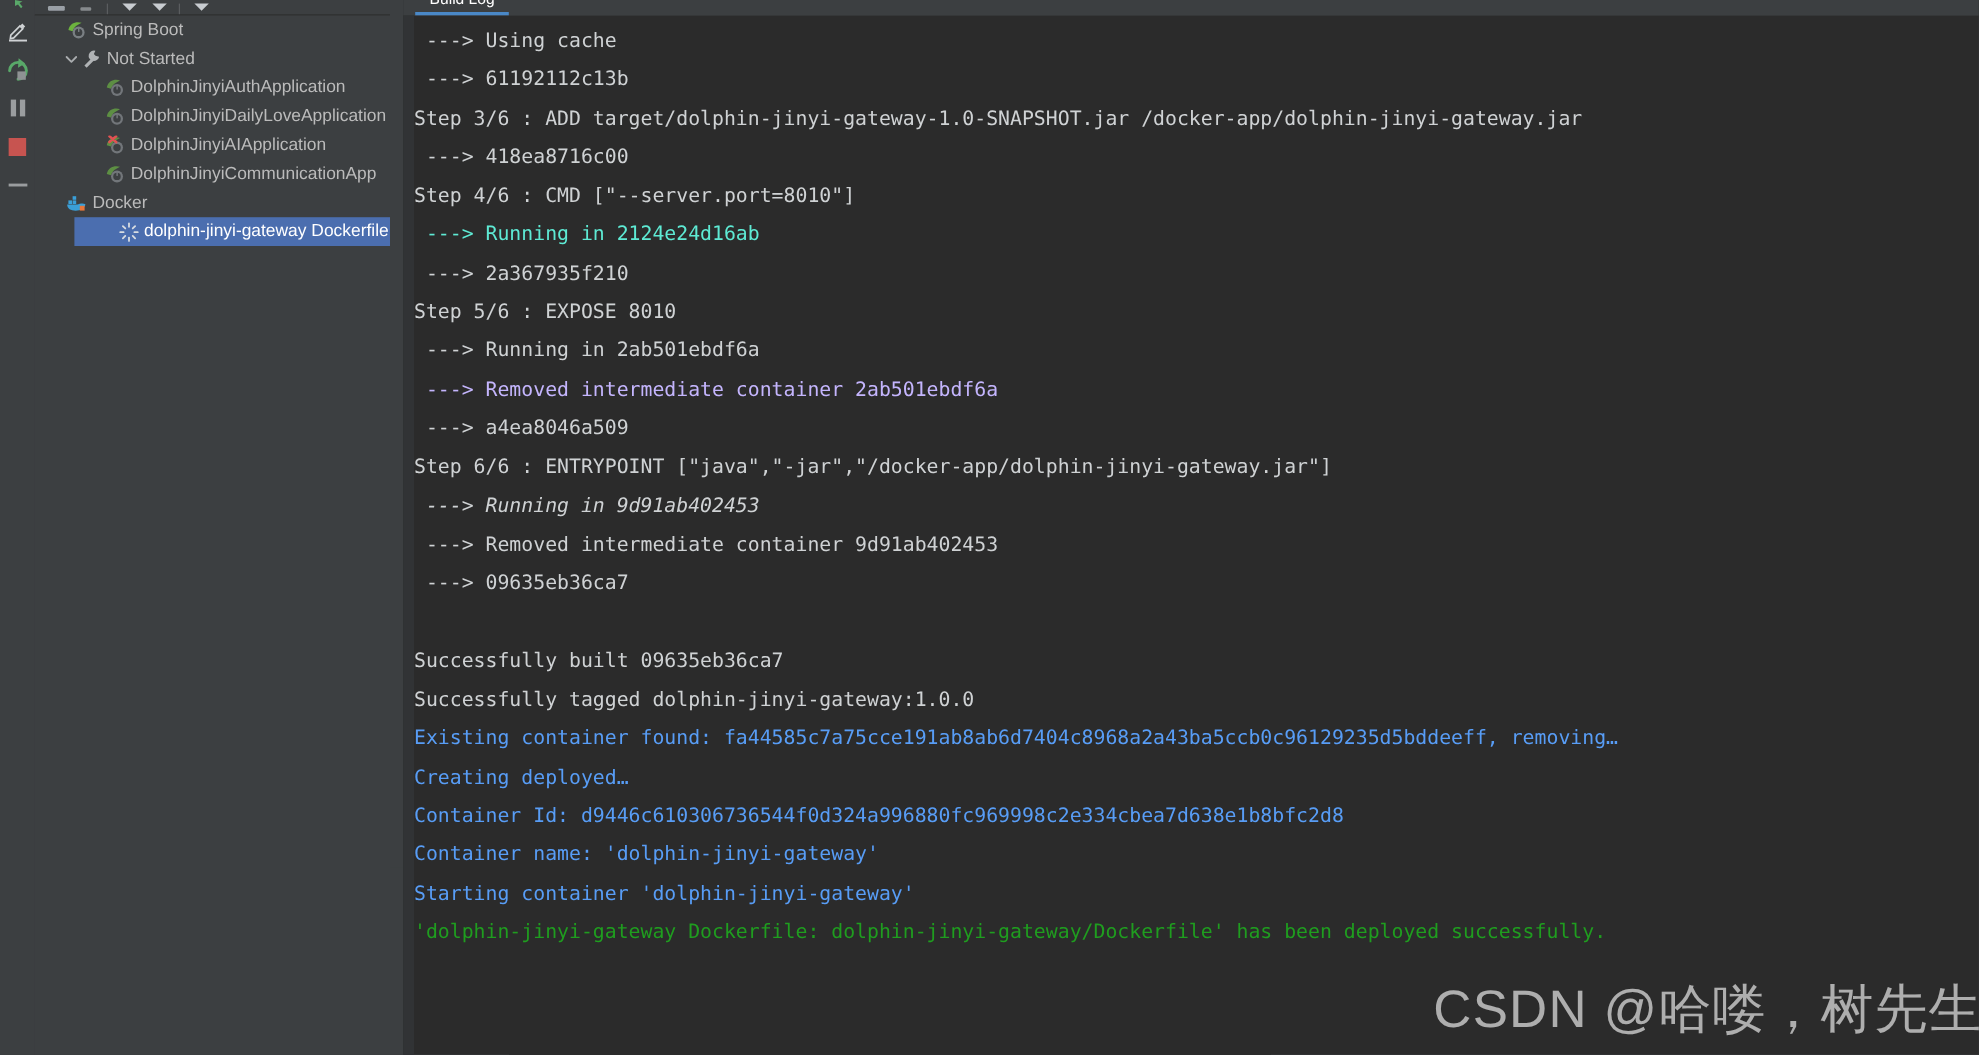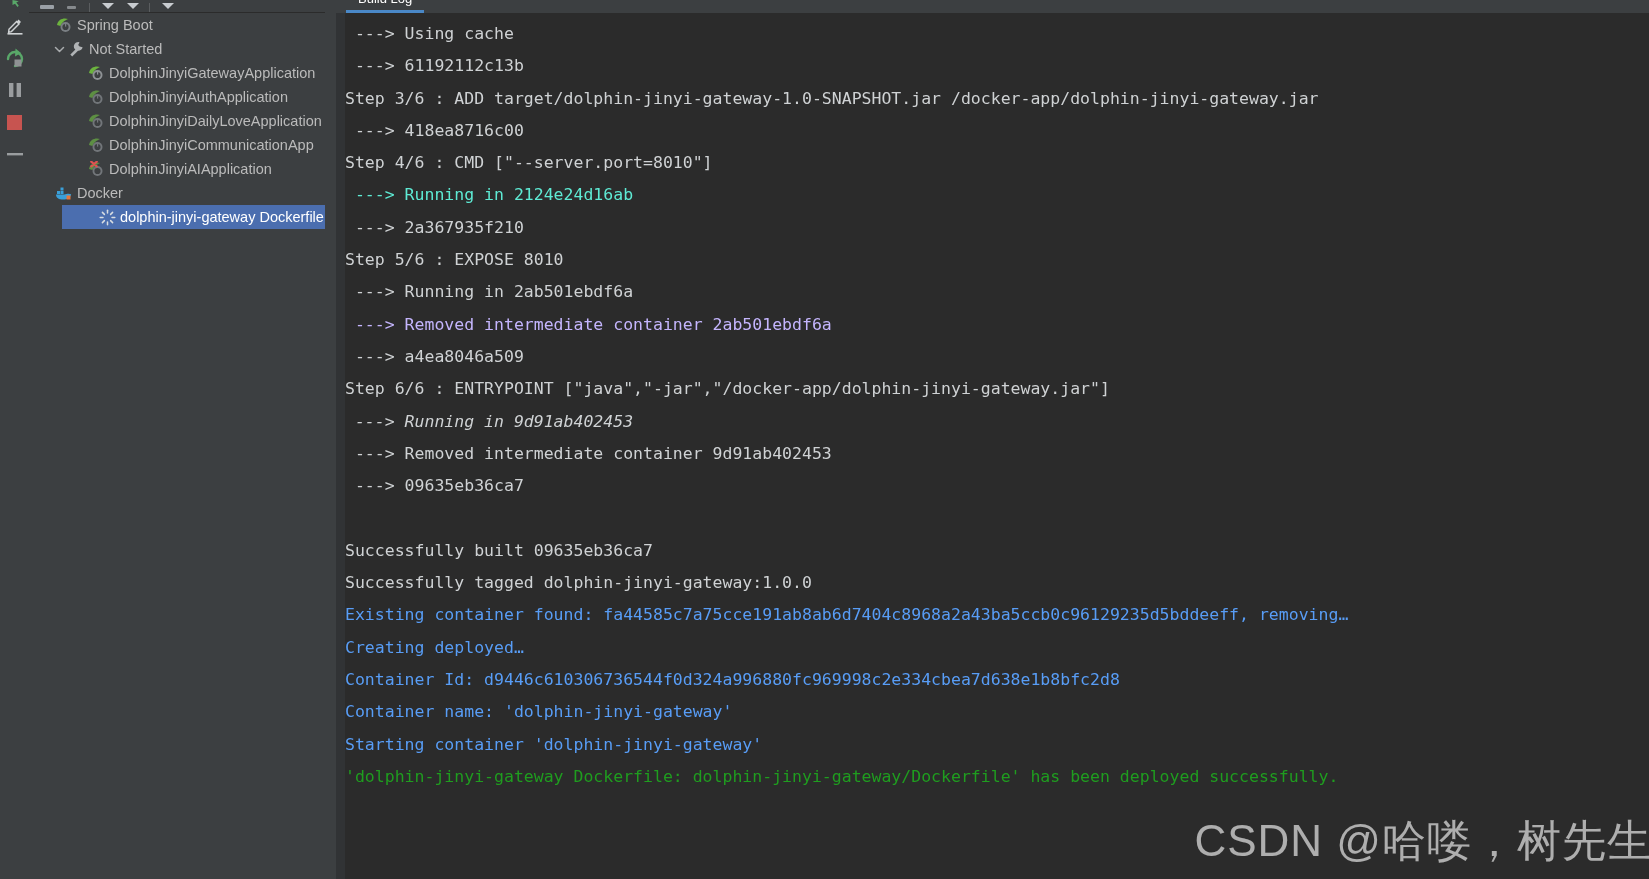--- a/index.html
+++ b/index.html
@@ -307,31 +307,20 @@
       </div>
       <div class="tree-icon">
         <svg width="17" height="17" viewBox="0 0 17 17" aria-hidden="true">
           <path d="M11.5 1.2 A4.4 4.4 0 1 0 14.6 6.2 L14.6 6.2 L11.6 5.4 L10.2 4 L11.5 1.2 Z" fill="#b0b3b5"></path>
           <rect x="2" y="10.2" width="8.6" height="2.6" transform="rotate(-45 6.3 11.5)" fill="#b0b3b5"></rect>
         </svg>
       </div>
       <div class="tree-label">Not Started</div>
     </div>
 
-    <div class="tree-row" style="padding-left:58px;">
-      <div class="tree-icon">
-        <svg width="17" height="17" viewBox="0 0 17 17" aria-hidden="true">
-          <path d="M1 8 C2 2 8 0.5 12 2 C9 3.5 6 5 4.5 9 Z" fill="#6cb33e"></path>
-          <circle cx="9.5" cy="10" r="5" fill="#8e9295"></circle>
-          <circle cx="9.5" cy="10" r="3.1" fill="#3c3f41"></circle>
-          <rect x="9" y="5.6" width="1.2" height="4" fill="#8e9295"></rect>
-        </svg>
-      </div>
-      <div class="tree-label">DolphinJinyiGatewayApplication</div>
-    </div>
 
     <div class="tree-row" style="padding-left:58px;">
       <div class="tree-icon">
         <svg width="17" height="17" viewBox="0 0 17 17" aria-hidden="true">
           <path d="M1 8 C2 2 8 0.5 12 2 C9 3.5 6 5 4.5 9 Z" fill="#5d8f43"></path>
           <circle cx="9.5" cy="10" r="5" fill="#72767a"></circle>
           <circle cx="9.5" cy="10" r="3.1" fill="#3c3f41"></circle>
           <rect x="9" y="5.6" width="1.2" height="4" fill="#72767a"></rect>
         </svg>
       </div>
@@ -349,36 +338,36 @@
       </div>
       <div class="tree-label">DolphinJinyiDailyLoveApplication</div>
     </div>
 
     <div class="tree-row" style="padding-left:58px;">
       <div class="tree-icon">
         <svg width="17" height="17" viewBox="0 0 17 17" aria-hidden="true">
           <path d="M1 8 C2 2 8 0.5 12 2 C9 3.5 6 5 4.5 9 Z" fill="#5d8f43"></path>
           <circle cx="9.5" cy="10" r="5" fill="#72767a"></circle>
           <circle cx="9.5" cy="10" r="3.1" fill="#3c3f41"></circle>
-          <rect x="9" y="5.6" width="1.2" height="4" fill="#72767a"></rect>
-        </svg>
-      </div>
-      <div class="tree-label">DolphinJinyiCommunicationApp</div>
+          <path d="M3.2 0.6 L8.8 5.4 M8.8 0.6 L3.2 5.4" stroke="#e05252" stroke-width="2.1" stroke-linecap="round"></path>
+        </svg>
+      </div>
+      <div class="tree-label">DolphinJinyiAIApplication</div>
     </div>
 
     <div class="tree-row" style="padding-left:58px;">
       <div class="tree-icon">
         <svg width="17" height="17" viewBox="0 0 17 17" aria-hidden="true">
           <path d="M1 8 C2 2 8 0.5 12 2 C9 3.5 6 5 4.5 9 Z" fill="#5d8f43"></path>
           <circle cx="9.5" cy="10" r="5" fill="#72767a"></circle>
           <circle cx="9.5" cy="10" r="3.1" fill="#3c3f41"></circle>
-          <path d="M3.2 0.6 L8.8 5.4 M8.8 0.6 L3.2 5.4" stroke="#e05252" stroke-width="2.1" stroke-linecap="round"></path>
-        </svg>
-      </div>
-      <div class="tree-label">DolphinJinyiAIApplication</div>
+          <rect x="9" y="5.6" width="1.2" height="4" fill="#72767a"></rect>
+        </svg>
+      </div>
+      <div class="tree-label">DolphinJinyiCommunicationApp</div>
     </div>
 
     <div class="tree-row" style="padding-left:10px;">
       <div class="twisty"></div>
       <div class="tree-icon">
         <svg width="18" height="15" viewBox="0 0 18 15" aria-hidden="true">
           <rect x="2" y="5" width="3" height="3" fill="#3a9fd8"></rect>
           <rect x="5.5" y="5" width="3" height="3" fill="#3a9fd8"></rect>
           <rect x="5.5" y="1.5" width="3" height="3" fill="#3a9fd8"></rect>
           <path d="M1 8.5 C1 12 4 13.6 8 13.6 C12.5 13.6 15.5 11.6 16.2 8.2 C14 7 11 8 9.5 8.5 Z" fill="#3a9fd8"></path>

